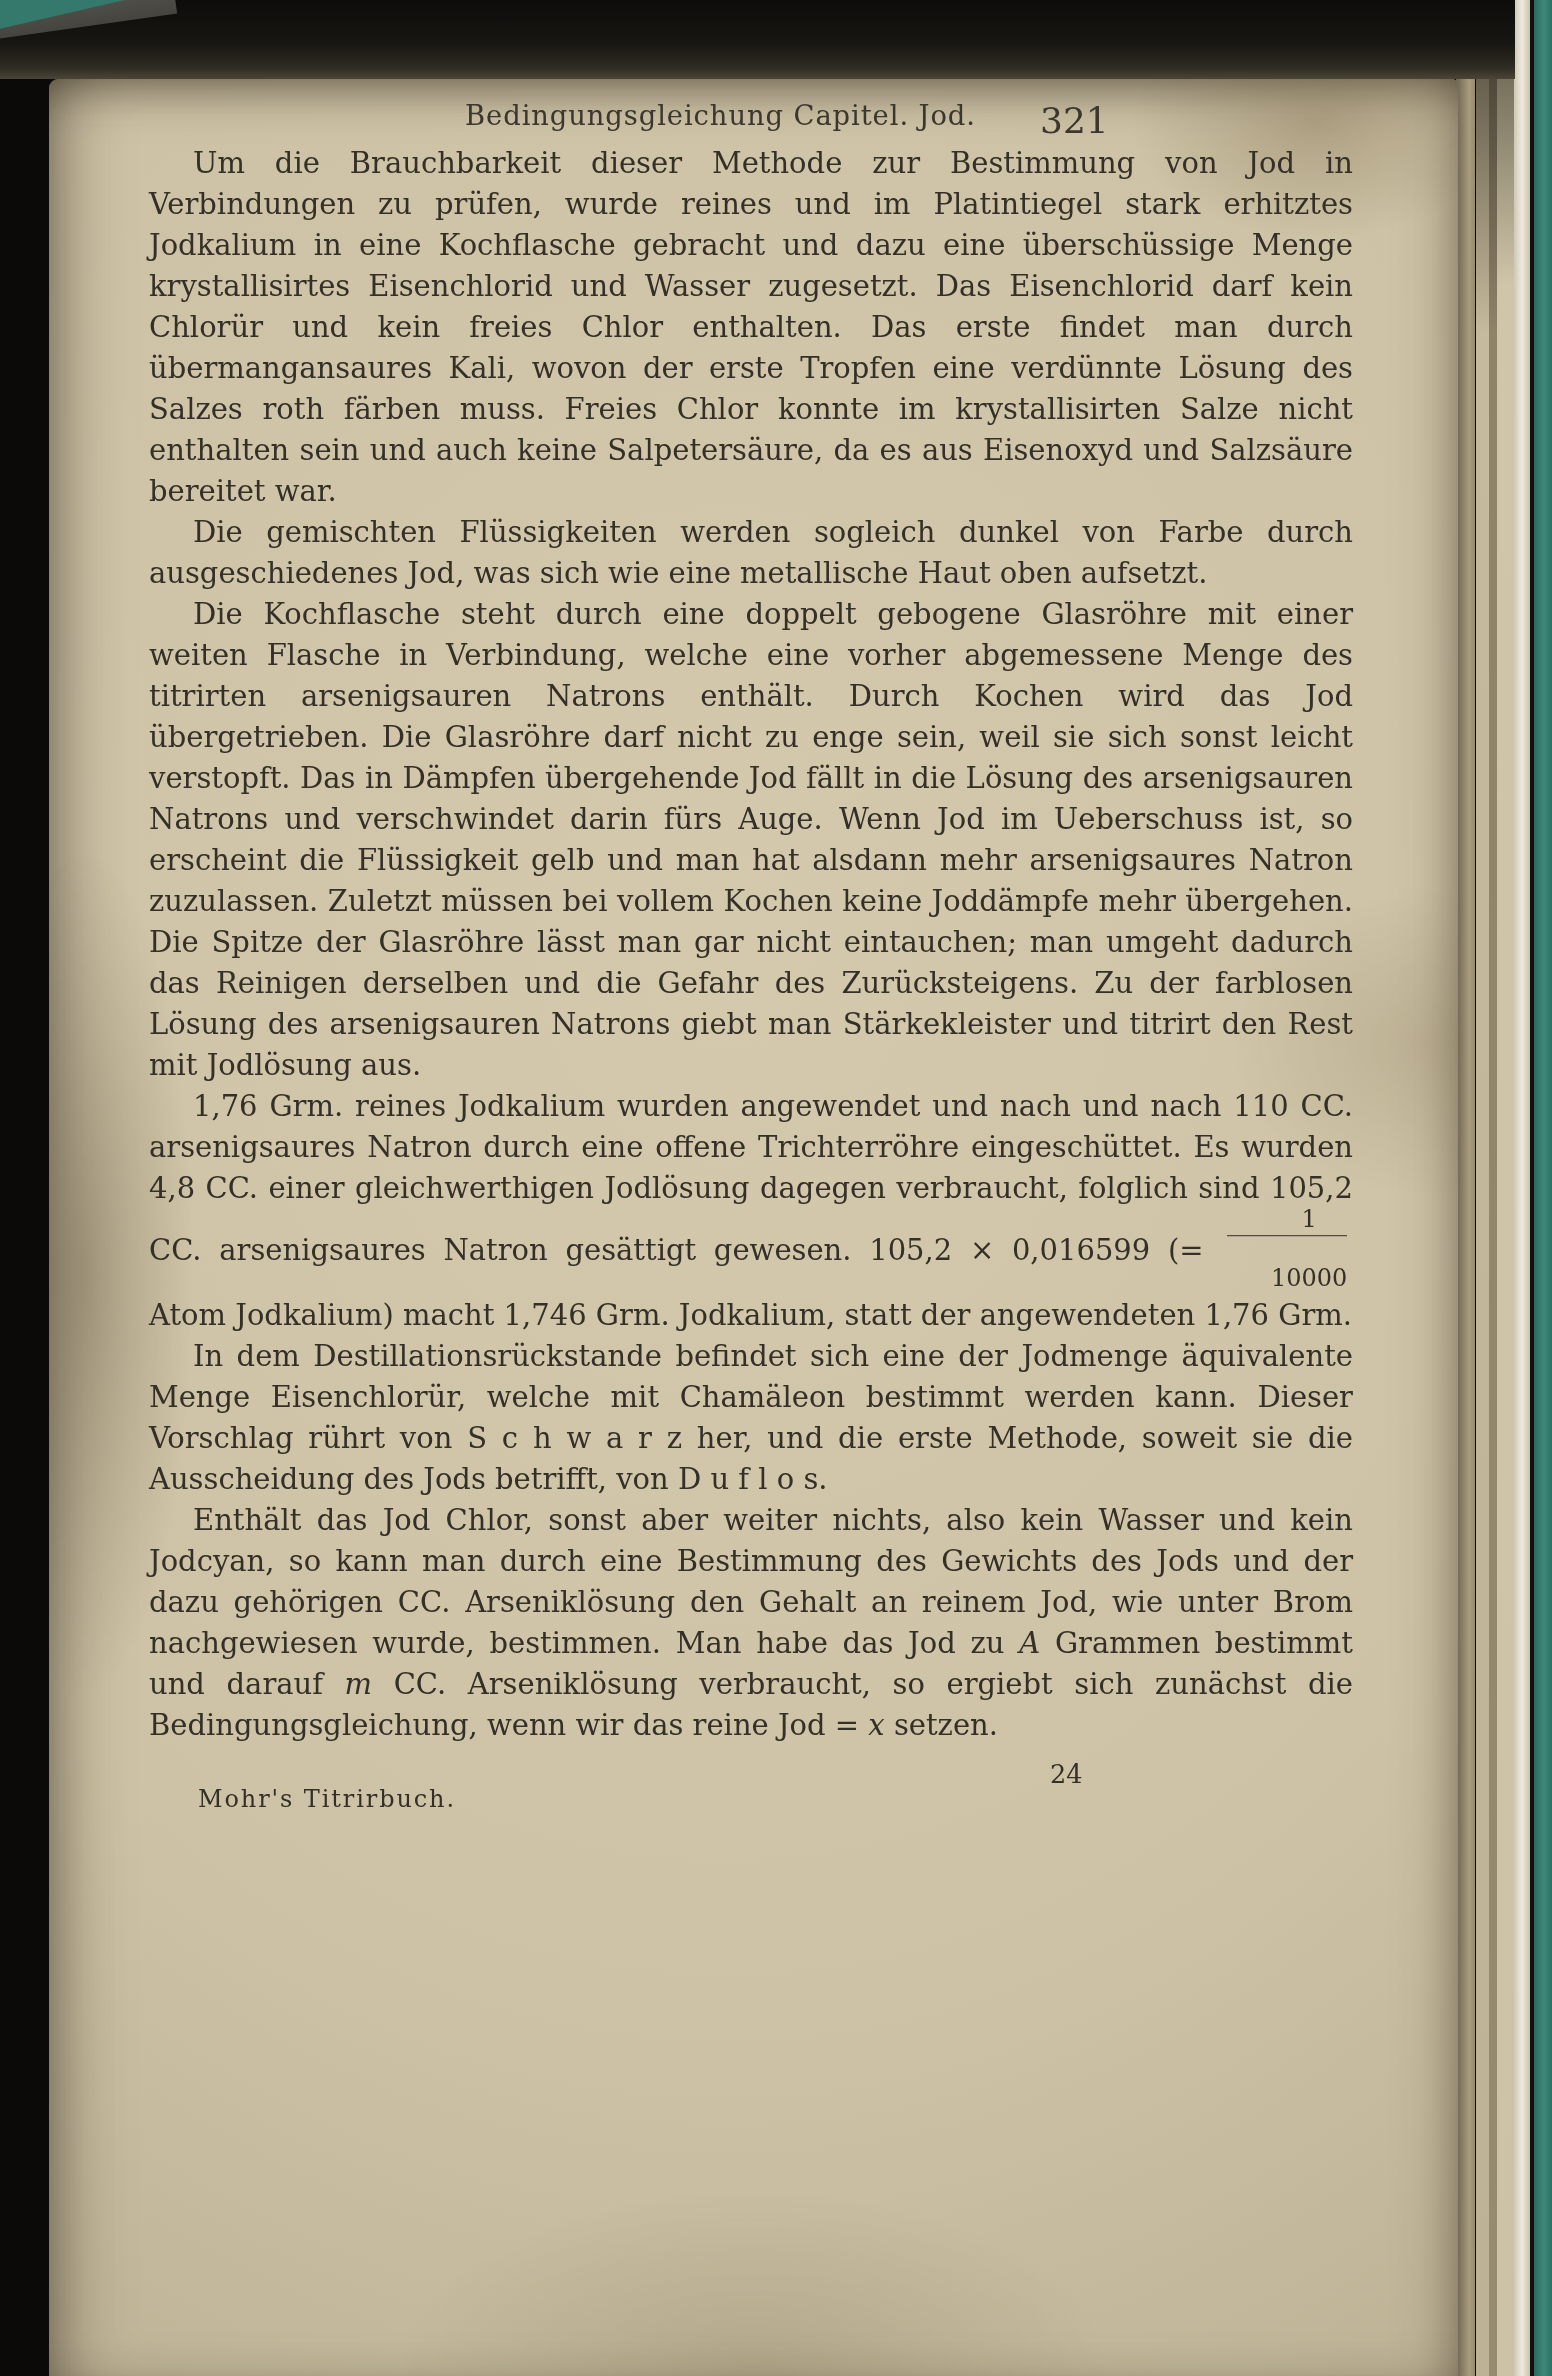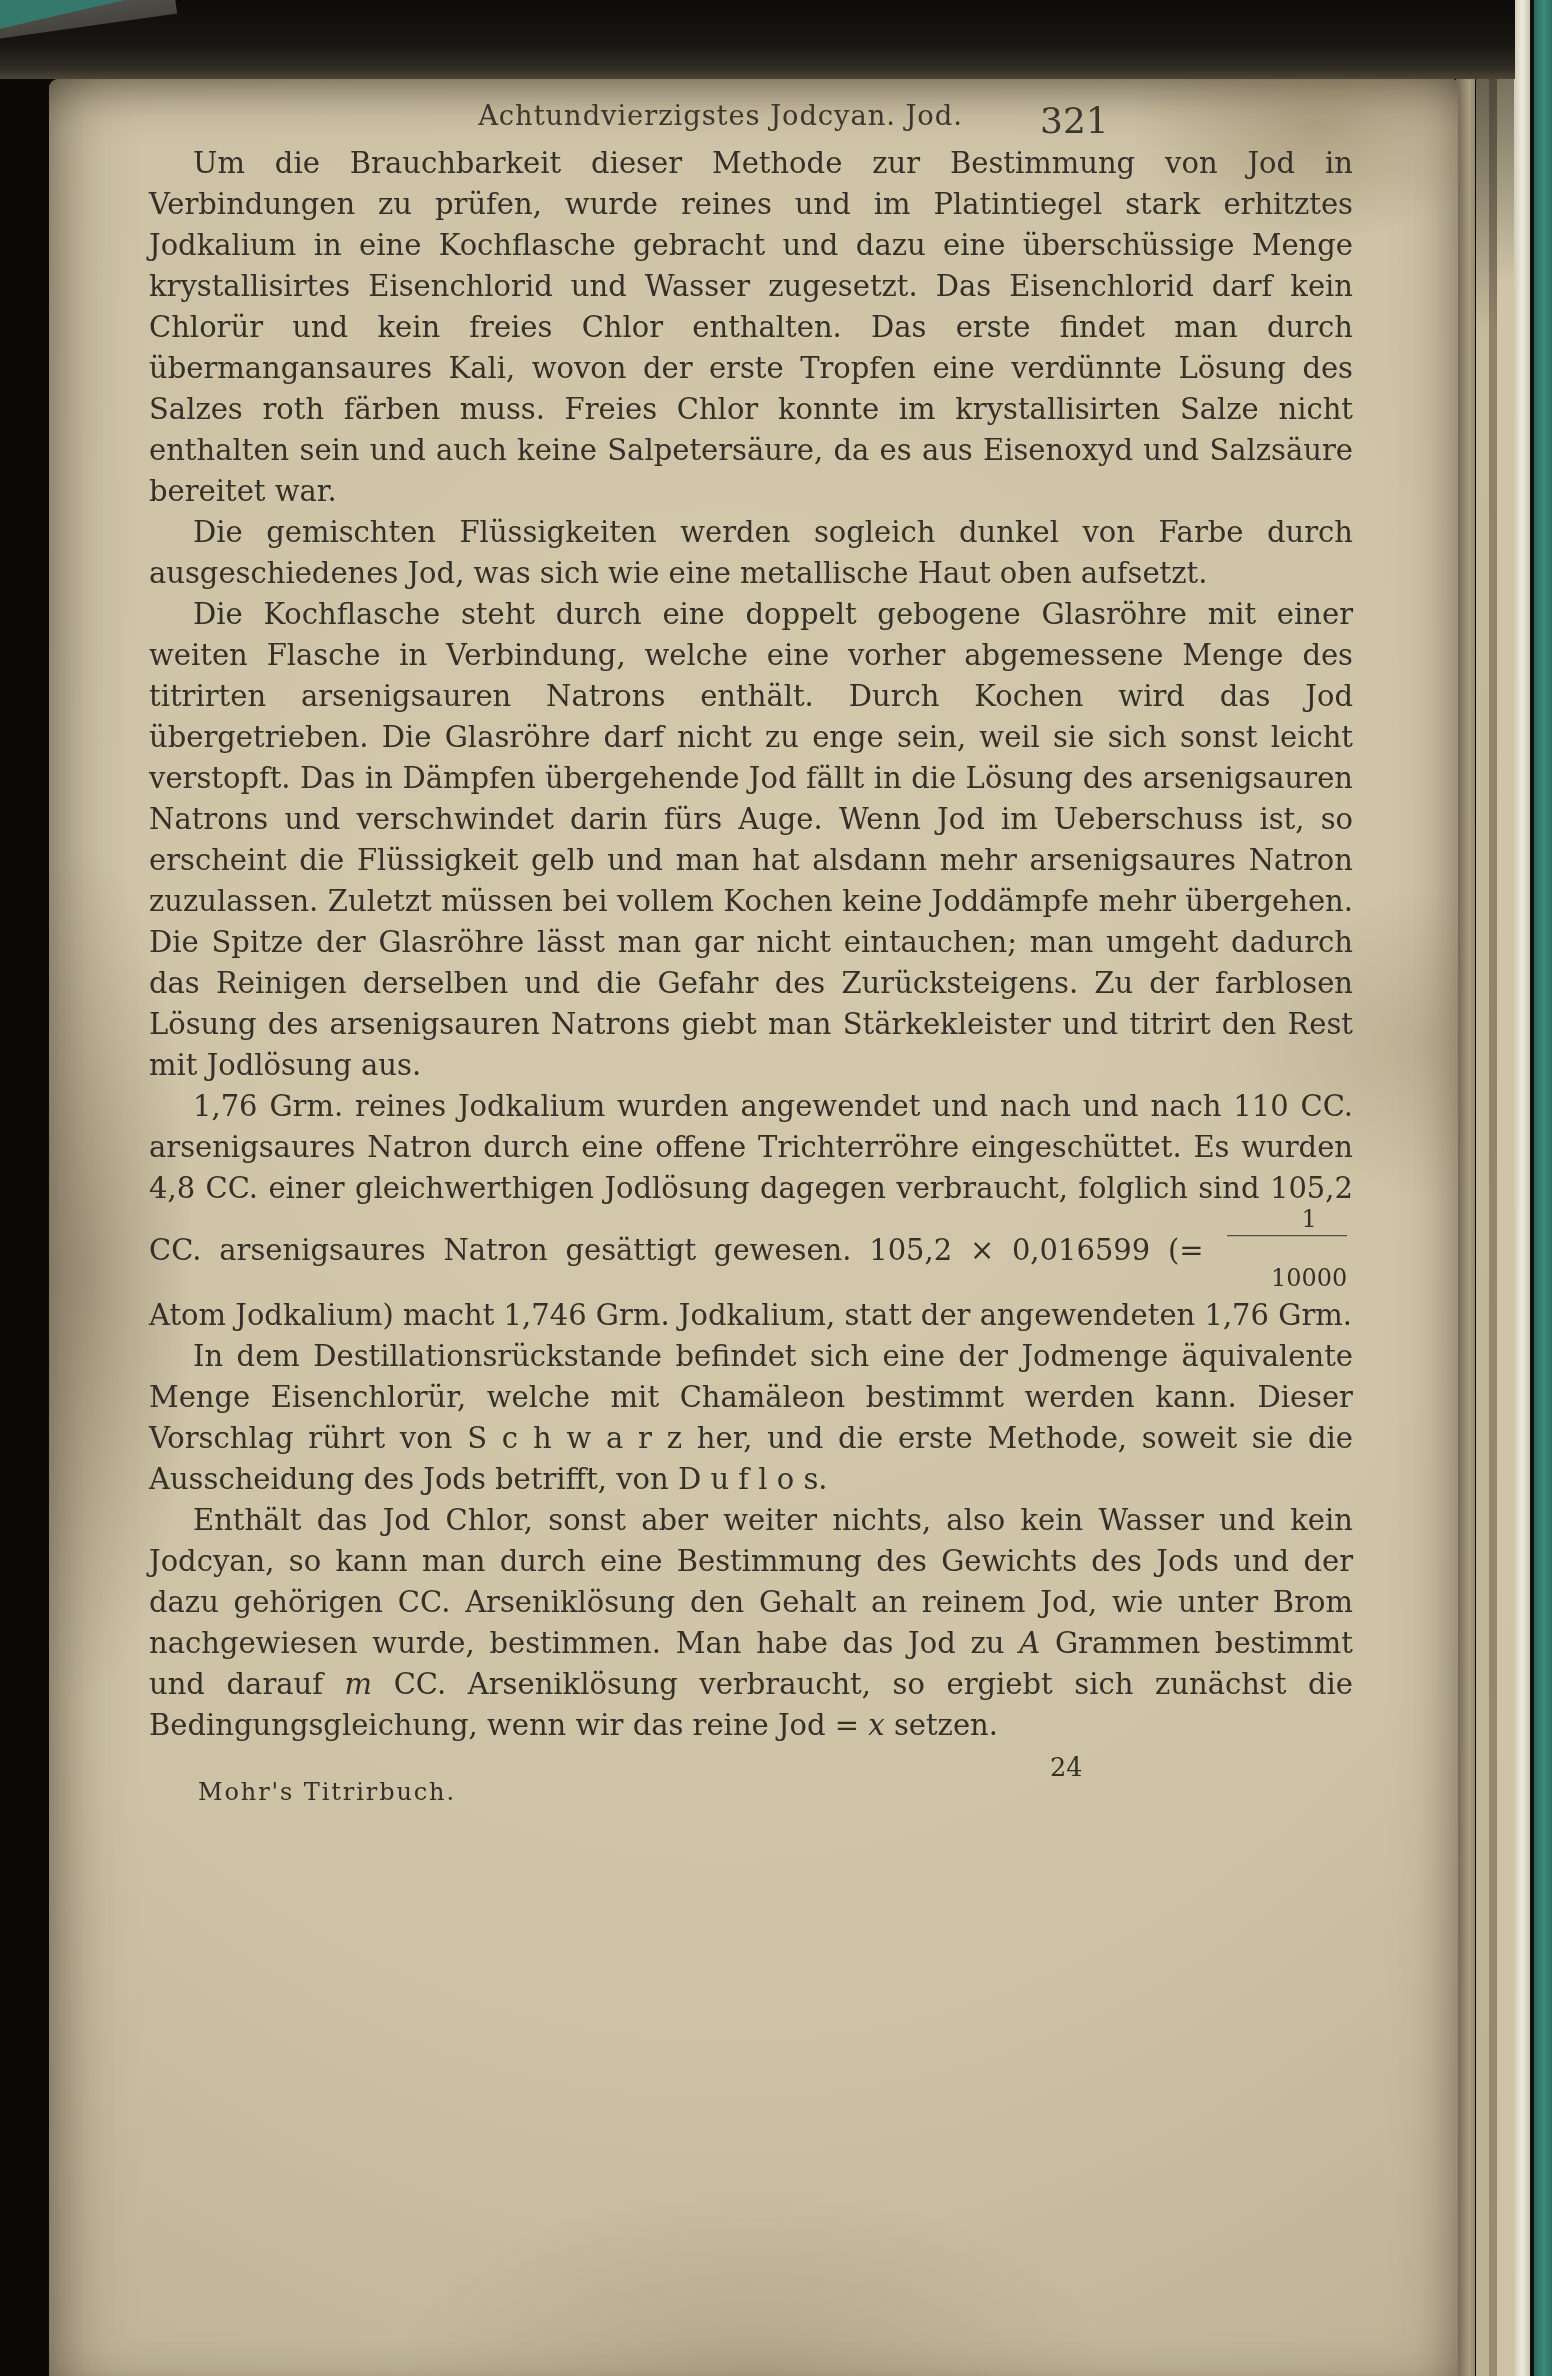--- a/index.html
+++ b/index.html
@@ -56,21 +56,21 @@
   .body-text { font-size:29px; line-height:41px; text-align:justify;
     text-rendering:optimizeLegibility; }
   p.para { margin:0; }
   p.indent { text-indent:44px; }
   .body-text b { font-weight:bold; letter-spacing:0.5px; }
   i.var { font-style:italic; }
   .frac { display:inline-block; vertical-align:middle; text-align:center;
     font-size:24px; line-height:1.12; margin:0 5.7px; transform:translateY(-2.8px); }
   .frac .num { display:block; border-bottom:1.9px solid #343028; padding:0 9.5px 1.9px; }
   .frac .den { display:block; padding-top:17px;margin-top:12px; }
-  .footer-row { position:relative; height:76px; margin-top:4px; }
+  .footer-row { position:relative; height:76px; margin-top:11px; }
   .imprint { position:absolute; left:49px; top:28px; font-size:24px; letter-spacing:1.9px; }
   .sig { position:absolute; left:901px; top:1.9px; font-size:25.6px; }
 </style>
 </head>
 <body>
 
 <div class="scene">
 
   <div class="strip pageedge-4"></div>
   <div class="strip pageedge-3"></div>
@@ -83,21 +83,21 @@
   <div class="top-band"></div>
   <div class="corner-grey"></div>
   <div class="corner-teal"></div>
 
   <div class="paper">
     <div class="stains"></div>
 
     <div class="textblock">
 
       <div class="header-row">
-        <span class="running-title">Achtundvierzigstes Jodcyan. Jod.</span>
+        <span class="running-title">Bedingungsgleichung Capitel. Jod.</span>
         <span class="page-number">321</span>
       </div>
 
       <div class="body-text">
 
 
         <p class="para indent"><span>Um die Brauchbarkeit dieser Methode zur Bestimmung von Jod in Verbindungen zu prüfen, wurde reines und im Platintiegel stark erhitztes Jodkalium in eine Kochflasche gebracht und dazu eine überschüssige Menge krystallisirtes Eisenchlorid und Wasser zugesetzt. Das Eisenchlorid darf kein Chlorür und kein freies Chlor enthalten. Das erste findet man durch übermangansaures Kali, wovon der erste Tropfen eine verdünnte Lösung des Salzes roth färben muss. Freies Chlor konnte im krystallisirten Salze nicht enthalten sein und auch keine Salpetersäure, da es aus Eisenoxyd und Salzsäure bereitet war.</span></p>
 
         <p class="para indent"><span>Die gemischten Flüssigkeiten werden sogleich dunkel von Farbe durch ausgeschiedenes Jod, was sich wie eine metallische Haut oben aufsetzt.</span></p>
 

